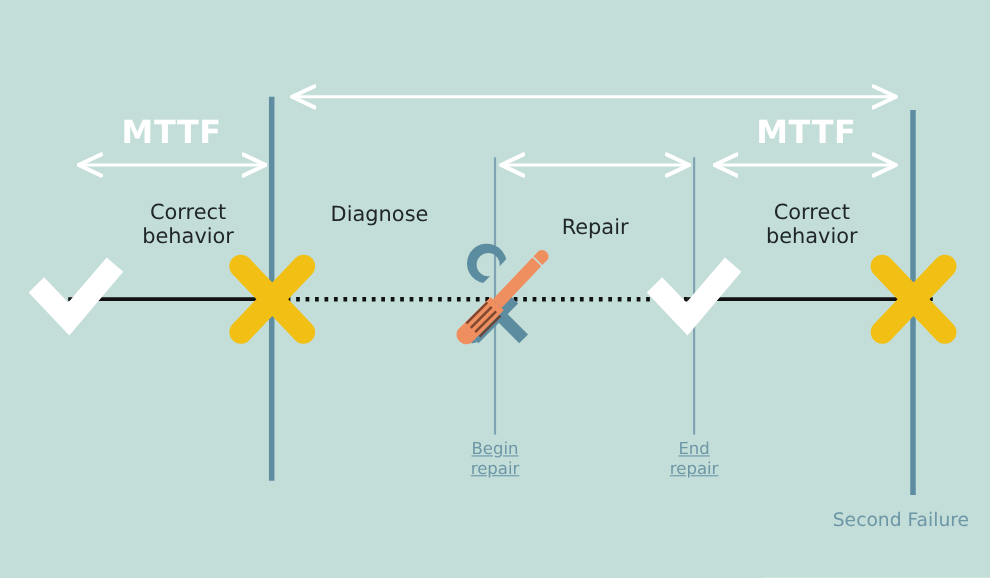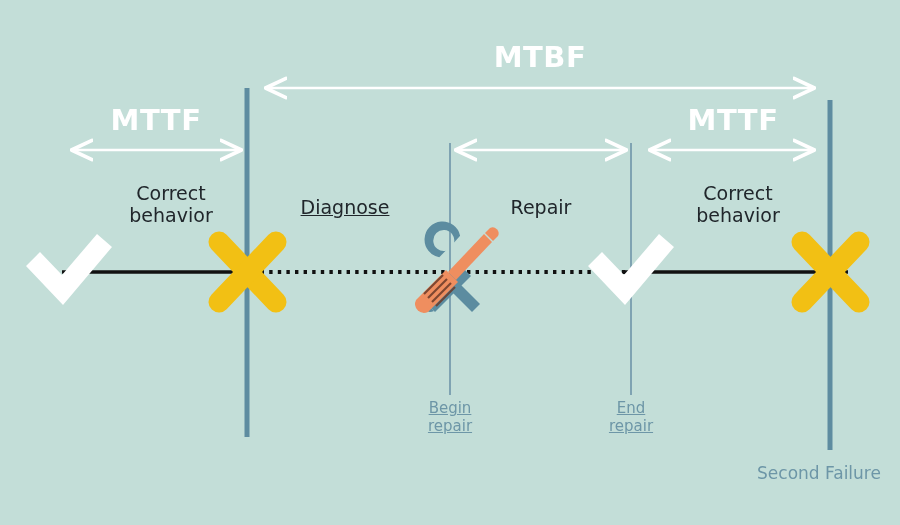--- a/index.html
+++ b/index.html
@@ -156,29 +156,28 @@
     <g>
       <g stroke="#f2c014" stroke-width="21" stroke-linecap="round">
         <line x1="802" y1="242" x2="859" y2="302"></line>
         <line x1="859" y1="242" x2="802" y2="302"></line>
       </g>
     </g>
   </svg>
 
   <div class="lbl metric-label" style="left:56px; top:103px; width:200px;">MTTF</div>
 
-  <div class="lbl metric-label" style="left:440px; top:40px; width:200px;">MTBF</div>
 
 
   <div class="lbl metric-label" style="left:633px; top:103px; width:200px;">MTTF</div>
 
   <div class="lbl phase-label" style="left:71px; top:182px; width:200px;">Correct
 behavior</div>
 
-  <div class="lbl phase-label" style="left:245px; top:196px; width:200px;text-decoration:underline;">Diagnose</div>
+  <div class="lbl phase-label" style="left:245px; top:184px; width:200px;">Diagnose</div>
 
   <div class="lbl phase-label" style="left:441px; top:196px; width:200px;">Repair</div>
 
   <div class="lbl phase-label" style="left:638px; top:182px; width:200px;">Correct
 behavior</div>
 
   <div class="lbl event-label" style="left:380px; top:400px; width:140px;">Begin
 repair</div>
 
   <div class="lbl event-label" style="left:561px; top:400px; width:140px;">End

